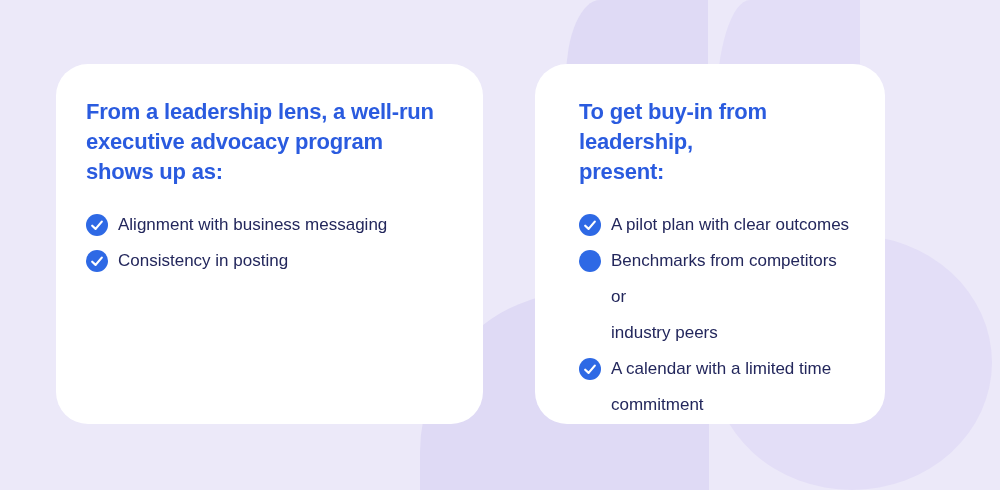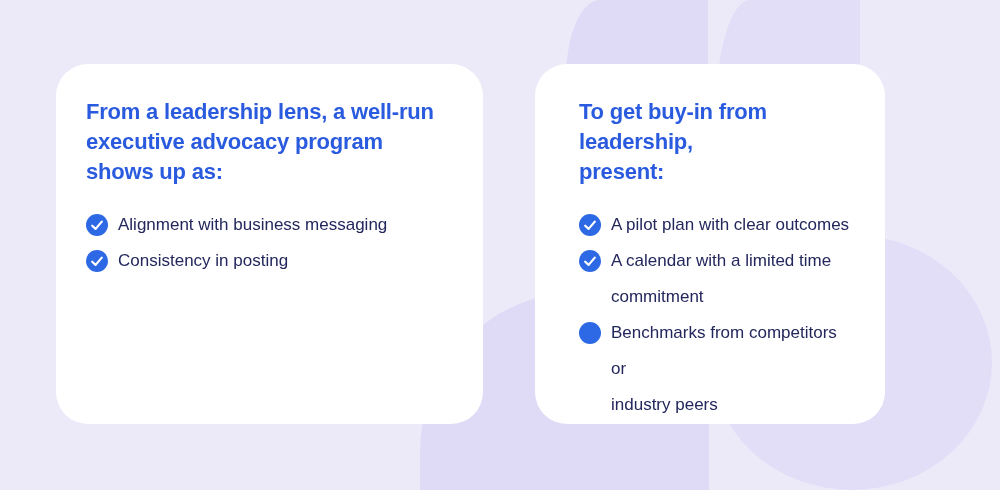--- a/index.html
+++ b/index.html
@@ -124,33 +124,33 @@
     <ul class="bullet-list">
       <li class="bullet-item">
         <span class="bullet" data-icon="check">
           <svg viewBox="0 0 22 22" aria-hidden="true">
               <path class="tick" d="M6.2 11.7 L9.6 14.9 L15.8 7.6" fill="none" stroke="#ffffff" stroke-width="2.2" stroke-linecap="round" stroke-linejoin="round"></path>
             </svg>
         </span>
         <span class="bullet-text">A pilot plan with clear outcomes</span>
       </li>
       <li class="bullet-item">
+        <span class="bullet" data-icon="dot">
+          <svg viewBox="0 0 22 22" aria-hidden="true">
+              <path class="tick" d="M6.2 11.7 L9.6 14.9 L15.8 7.6" fill="none" stroke="#ffffff" stroke-width="2.2" stroke-linecap="round" stroke-linejoin="round"></path>
+            </svg>
+        </span>
+        <span class="bullet-text">Benchmarks from competitors or
+industry peers</span>
+      </li>
+      <li class="bullet-item">
         <span class="bullet" data-icon="check">
           <svg viewBox="0 0 22 22" aria-hidden="true">
               <path class="tick" d="M6.2 11.7 L9.6 14.9 L15.8 7.6" fill="none" stroke="#ffffff" stroke-width="2.2" stroke-linecap="round" stroke-linejoin="round"></path>
             </svg>
         </span>
         <span class="bullet-text">A calendar with a limited time
 commitment</span>
       </li>
-      <li class="bullet-item">
-        <span class="bullet" data-icon="dot">
-          <svg viewBox="0 0 22 22" aria-hidden="true">
-              <path class="tick" d="M6.2 11.7 L9.6 14.9 L15.8 7.6" fill="none" stroke="#ffffff" stroke-width="2.2" stroke-linecap="round" stroke-linejoin="round"></path>
-            </svg>
-        </span>
-        <span class="bullet-text">Benchmarks from competitors or
-industry peers</span>
-      </li>
     </ul>
   </div>
 
 </div>
 
 </body></html>

